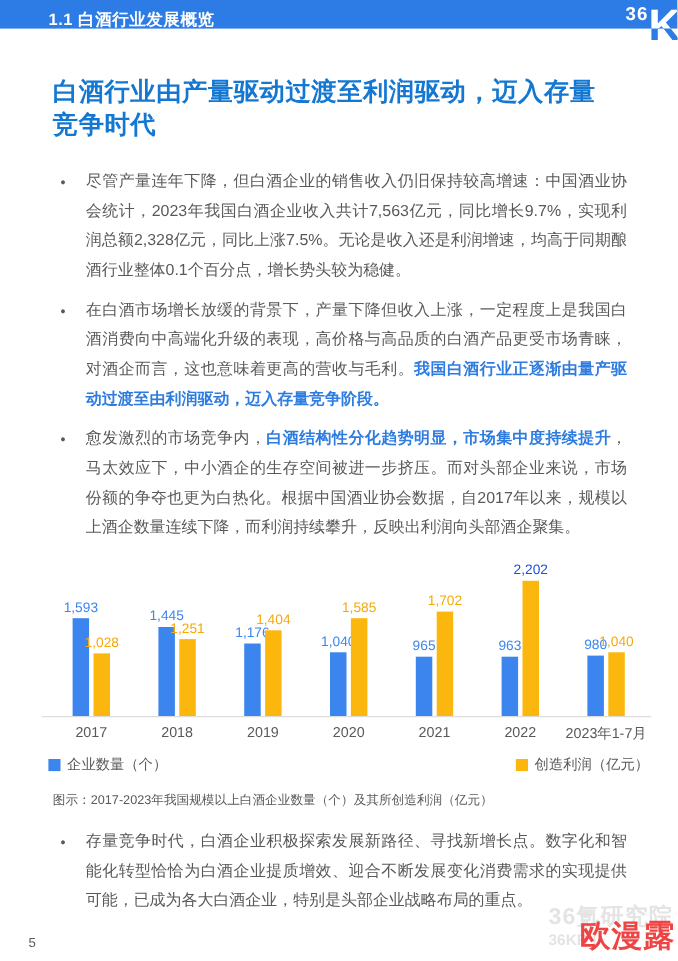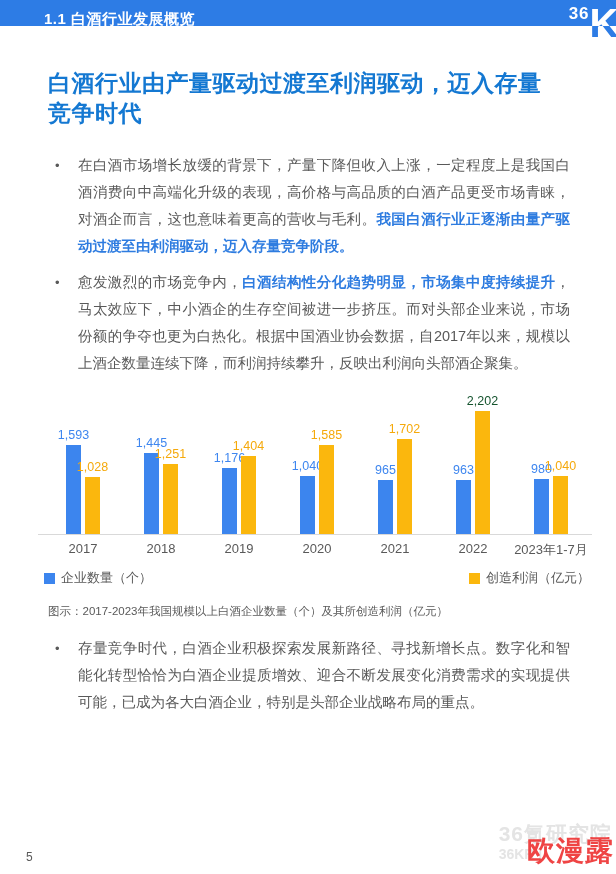--- a/index.html
+++ b/index.html
@@ -83,20 +83,21 @@
   <div class="logo36 logo-blue"><span class="l36">36</span><span class="lkr">Kr</span></div>
 
   <div class="header-bar">
     <span class="section-title">1.1 白酒行业发展概览</span>
     <div class="logo36 logo-white"><span class="l36">36</span><span class="lkr">Kr</span></div>
   </div>
 
   <h1 class="page-title">白酒行业由产量驱动过渡至利润驱动，迈入存量竞争时代</h1>
 
   <ul class="bullets">
+    <li><span>尽管产量连年下降，但白酒企业的销售收入仍旧保持较高增速：中国酒业协会统计，2023年我国白酒企业收入共计7,563亿元，同比增长9.7%，实现利润总额2,328亿元，同比上涨7.5%。无论是收入还是利润增速，均高于同期酿酒行业整体0.1个百分点，增长势头较为稳健。</span></li>
     <li><span>在白酒市场增长放缓的背景下，产量下降但收入上涨，一定程度上是我国白酒消费向中高端化升级的表现，高价格与高品质的白酒产品更受市场青睐，对酒企而言，这也意味着更高的营收与毛利。</span><span class="hl">我国白酒行业正逐渐由量产驱动过渡至由利润驱动，迈入存量竞争阶段。</span></li>
     <li><span>愈发激烈的市场竞争内，</span><span class="hl">白酒结构性分化趋势明显，市场集中度持续提升</span><span>，马太效应下，中小酒企的生存空间被进一步挤压。而对头部企业来说，市场份额的争夺也更为白热化。根据中国酒业协会数据，自2017年以来，规模以上酒企数量连续下降，而利润持续攀升，反映出利润向头部酒企聚集。</span></li>
   </ul>
 
   <div class="chart">
     <div class="chart-groups">
       <div class="axis-line"></div>
     <div class="chart-group">
           <div class="bars">
             <div class="bar-col">
@@ -162,21 +163,21 @@
           </div>
           <div class="x-label">2021</div>
         </div>
         <div class="chart-group">
           <div class="bars">
             <div class="bar-col">
               <span class="bar-label" style="color: rgb(62, 134, 239);">963</span>
               <div class="bar" style="height: 54px; background: rgb(60, 133, 238);"></div>
             </div>
             <div class="bar-col">
-              <span class="bar-label" style="color: #14532d;">2,202</span>
+              <span class="bar-label" style="color: #1d4ed8;">2,202</span>
               <div class="bar" style="height: 123px; background: rgb(251, 183, 13);"></div>
             </div>
           </div>
           <div class="x-label">2022</div>
         </div>
         <div class="chart-group">
           <div class="bars">
             <div class="bar-col">
               <span class="bar-label" style="color: rgb(62, 134, 239);">980</span>
               <div class="bar" style="height: 55px; background: rgb(60, 133, 238);"></div>

